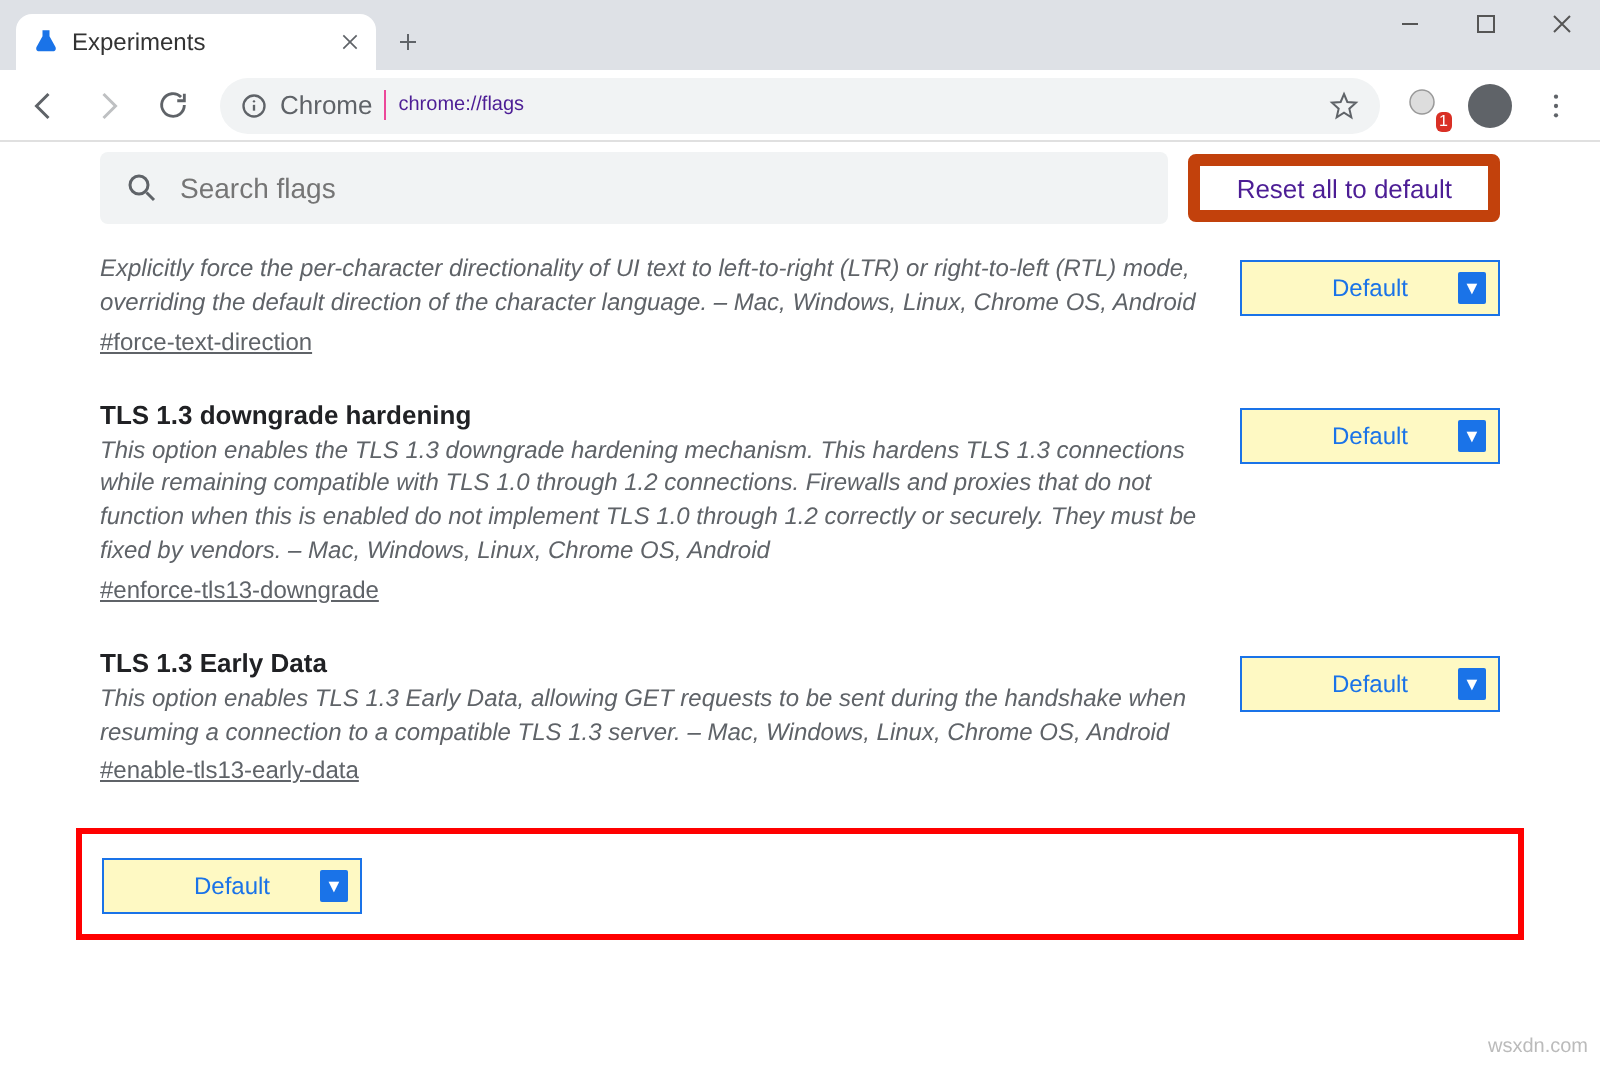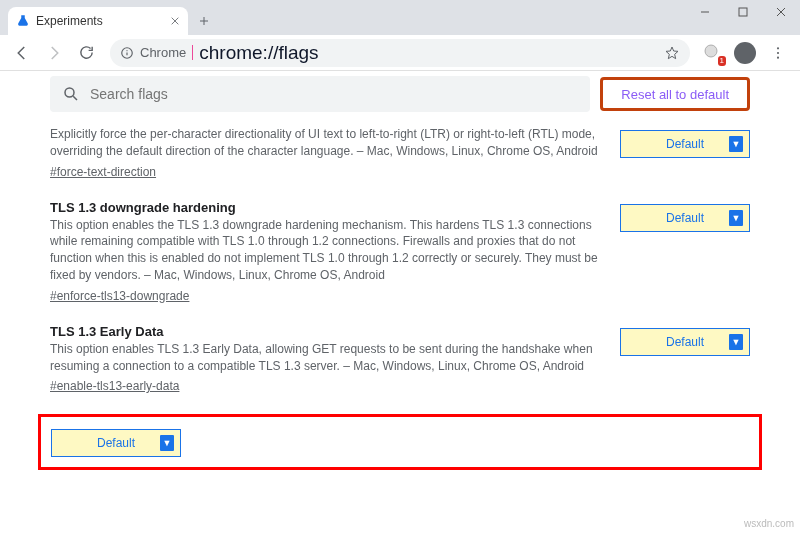--- a/index.html
+++ b/index.html
@@ -11,38 +11,38 @@
     .tab .close { margin-left: auto; }
     .newtab { width: 24px; height: 24px; display: flex; align-items: center; justify-content: center; margin-left: 4px; margin-bottom: 2px; }
     .win-controls { position: absolute; right: 0; top: 0; display: flex; gap: 0; }
     .win-btn { width: 38px; height: 24px; display: flex; align-items: center; justify-content: center; color: #5a5a5a; }
     
     .toolbar { height: 36px; background: #fff; border-bottom: 1px solid #e0e0e0; display: flex; align-items: center; padding: 0 8px; gap: 4px; }
     .nav-btn { width: 28px; height: 28px; display: flex; align-items: center; justify-content: center; color: #5f6368; border-radius: 50%; }
     .nav-btn.disabled { opacity: 0.4; }
     .addrbar { flex: 1; height: 28px; background: #f1f3f4; border-radius: 14px; display: flex; align-items: center; padding: 0 10px; gap: 6px; margin: 0 6px; }
     .addr-origin { color: #5f6368; font-size: 13px; border-right: 1px solid #ec4899; padding-right: 6px; }
-    .addr-url { color: #0f172a; font-size: 19px; }
+    .addr-url { color: #4c1d95; font-size: 10px; }
     .addr-star { margin-left: auto; color: #5f6368; }
     .ext-icon { width: 22px; height: 22px; margin: 0 2px; position: relative; }
     .ext-badge { position: absolute; bottom: -2px; right: -2px; background: #d93025; color: #fff; font-size: 8px; border-radius: 3px; padding: 0 2px; line-height: 10px; }
     .avatar { width: 22px; height: 22px; border-radius: 50%; background: #5f6368; margin: 0 4px; }
     
     .content { position: absolute; top: 66px; left: 0; right: 0; bottom: 0; overflow: hidden; }
     .content-inner { margin: 0 auto; width: 700px; padding-top: 10px; position: relative; }
     
     .header-row { display: flex; gap: 10px; margin-bottom: 8px; align-items: center; }
     .searchbox { flex: 1; height: 36px; background: #f1f3f4; border-radius: 4px; display: flex; align-items: center; padding: 0 12px; gap: 10px; }
     .searchbox input { border: none; background: transparent; font-size: 14px; color: #5f6368; outline: none; flex: 1; }
-    .reset-btn { height: 34px; padding: 0 18px; border: 3px solid #c2410c; border-radius: 4px; background: #fff; color: #8b5cf6; font-size: 13px; display: flex; align-items: center; }
+    .reset-btn { height: 34px; padding: 0 18px; border: 6px solid #c2410c; border-radius: 4px; background: #fff; color: #4c1d95; font-size: 13px; display: flex; align-items: center; }
     
     .flag-row { display: flex; gap: 20px; padding: 6px 0 14px 0; align-items: flex-start; }
     .flag-body { flex: 1; }
     .flag-title { font-size: 13px; font-weight: 600; color: #202124; margin-bottom: 2px; }
-    .flag-desc { font-size: 12px; color: #5f6368; line-height: 1.4; margin-bottom: 2px; }
+    .flag-desc { font-size: 12px; color: #5f6368; line-height: 1.4; margin-bottom: 2px; font-style: italic; }
     .flag-link { font-size: 12px; color: #5f6368; text-decoration: underline; text-align: right; }
     .flag-select { width: 130px; margin-top: 4px; }
     .select-box { height: 28px; border: 1px solid #1a73e8; background: #fef9c3; color: #1a73e8; font-size: 12px; display: flex; align-items: center; justify-content: flex-end; padding: 0 6px; position: relative; }
     .select-box .lbl { position: absolute; left: 0; right: 0; text-align: center; }
     .select-box .chev { background: #1a73e8; color: #fff; width: 14px; height: 16px; display: flex; align-items: center; justify-content: center; font-size: 9px; border-radius: 1px; }
     
     .highlight { border: 3px solid #f00; margin: 6px -12px 0 -12px; padding: 8px 10px 10px 10px; }
     .watermark { position: absolute; bottom: 4px; right: 6px; font-size: 10px; color: #bbb; }
     
     svg { display: block; }

